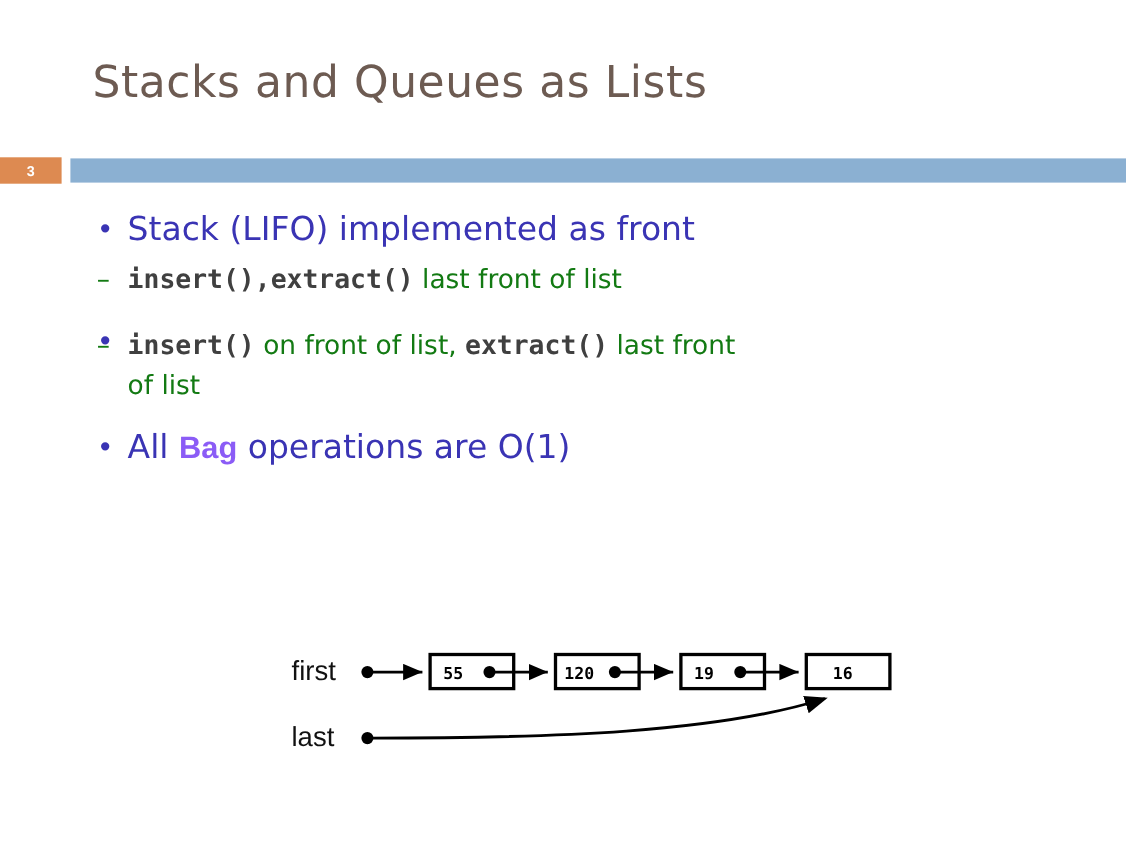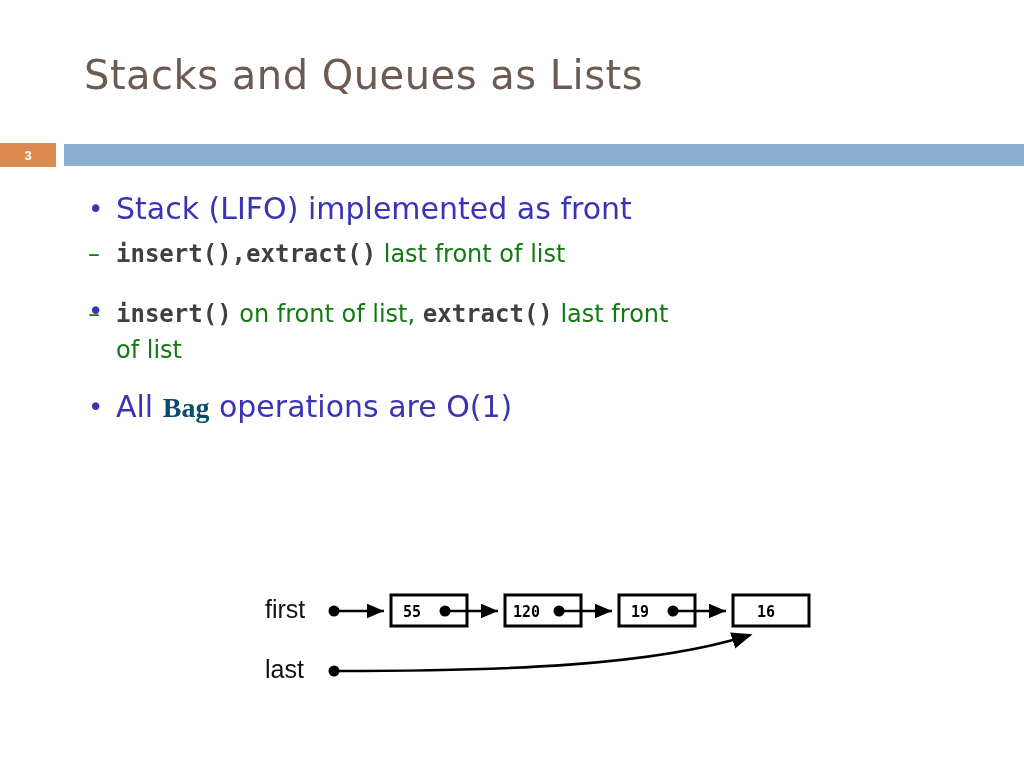--- a/index.html
+++ b/index.html
@@ -112,24 +112,24 @@
     color: #137a13;
   }
 
   .code {
     font-family: "DejaVu Sans Mono", monospace;
     font-weight: bold;
     font-size: 24px;
     color: #404040;
   }
   .code-inline-blue-line {
-    font-family: Liberation Serif, serif;
+    font-family: Liberation Sans, sans-serif;
     font-weight: bold;
     font-size: 28px;
-    color: #0c4a6e;
+    color: #8b5cf6;
   }
 
   .spacer-sm { height: 10px; }
 
   
   .diagram {
     position: absolute;
     left: 253px;
     top: 578px;
     width: 560px;

